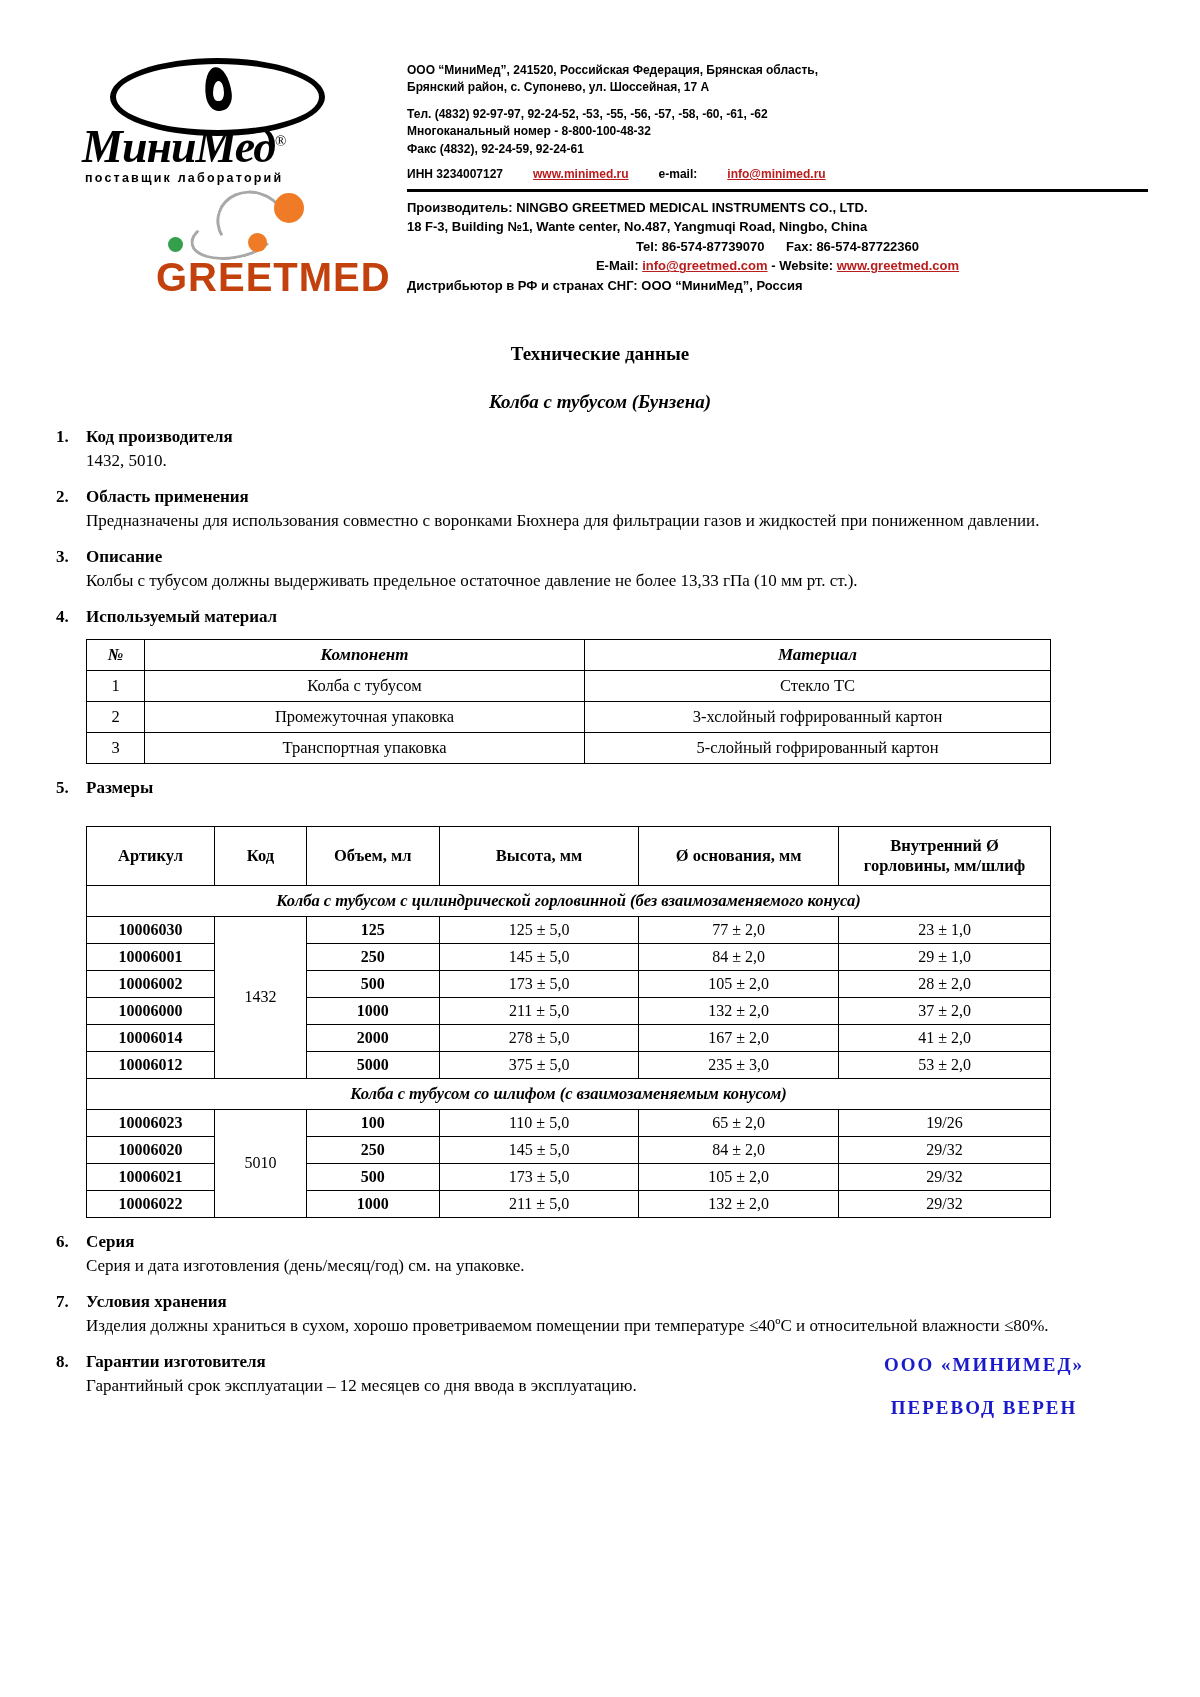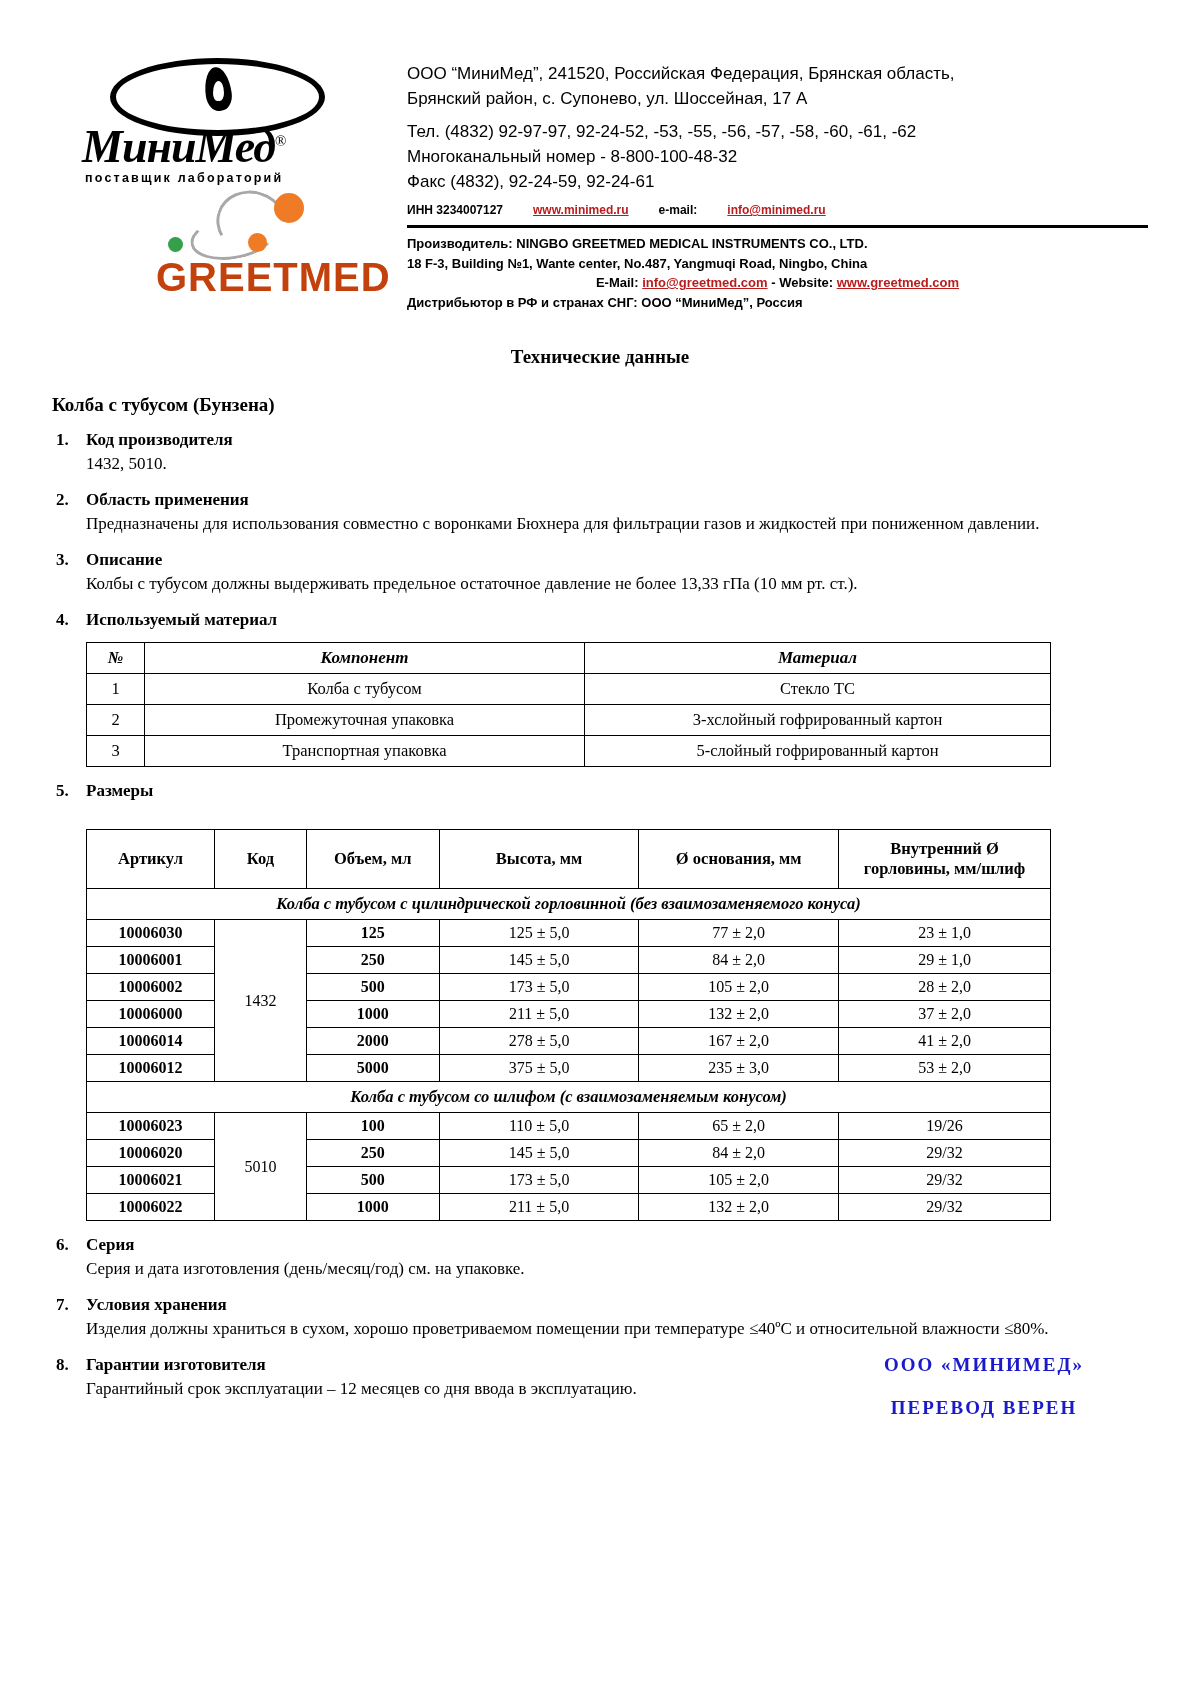--- a/index.html
+++ b/index.html
@@ -85,22 +85,22 @@
     font-weight: bold;
     letter-spacing: 2.2px;
     margin-top: 1px;
     margin-left: 3px;
   }
   .header-rule {
     border-top: 3px solid #000;
     margin: 8px 0 6px 0;
   }
   .addr-line {
-    font-size: 17px;
-    font-weight: normal;
+    font-size: 12px;
+    font-weight: bold;
     line-height: 1.45;
   }
   .addr-line.sp { margin-top: 9px; }
   .inn-row {
     display: flex;
     gap: 30px;
     align-items: baseline;
     margin-top: 9px;
     font-size: 12px;
     font-weight: bold;
@@ -165,23 +165,25 @@
   }
 
   
   .doc-title {
     text-align: center;
     font-size: 19px;
     font-weight: bold;
     margin-top: 34px;
   }
   .doc-subtitle {
+    text-align: center;
     font-size: 19px;
     font-weight: bold;
     margin-top: 26px;
+    font-style: italic;
   }
 
   
   .section { margin-top: 14px; }
   .sec-head {
     display: flex;
     font-size: 17px;
     font-weight: bold;
   }
   .sec-num {
@@ -309,20 +311,25 @@
         <span>e-mail:</span>
         <span class="link">info@minimed.ru</span>
       </div>
 
       <div class="header-rule"></div>
 
       <div class="maker-block">
         <div class="maker-line">Производитель: NINGBO GREETMED MEDICAL INSTRUMENTS CO., LTD.</div>
         <div class="maker-line">18 F-3, Building №1, Wante center, No.487, Yangmuqi Road, Ningbo, China</div>
         <div class="maker-line maker-center">
+          <span>Tel: 86-574-87739070</span>
+          &nbsp;&nbsp;&nbsp;&nbsp;
+          <span>Fax: 86-574-87722360</span>
+        </div>
+        <div class="maker-line maker-center">
           <span>E-Mail:</span>
           <span class="link">info@greetmed.com</span>
           <span>- Website:</span>
           <span class="link">www.greetmed.com</span>
         </div>
         <div class="maker-line">Дистрибьютор в РФ и странах СНГ: ООО “МиниМед”, Россия</div>
       </div>
     </div>
   </div>
 

